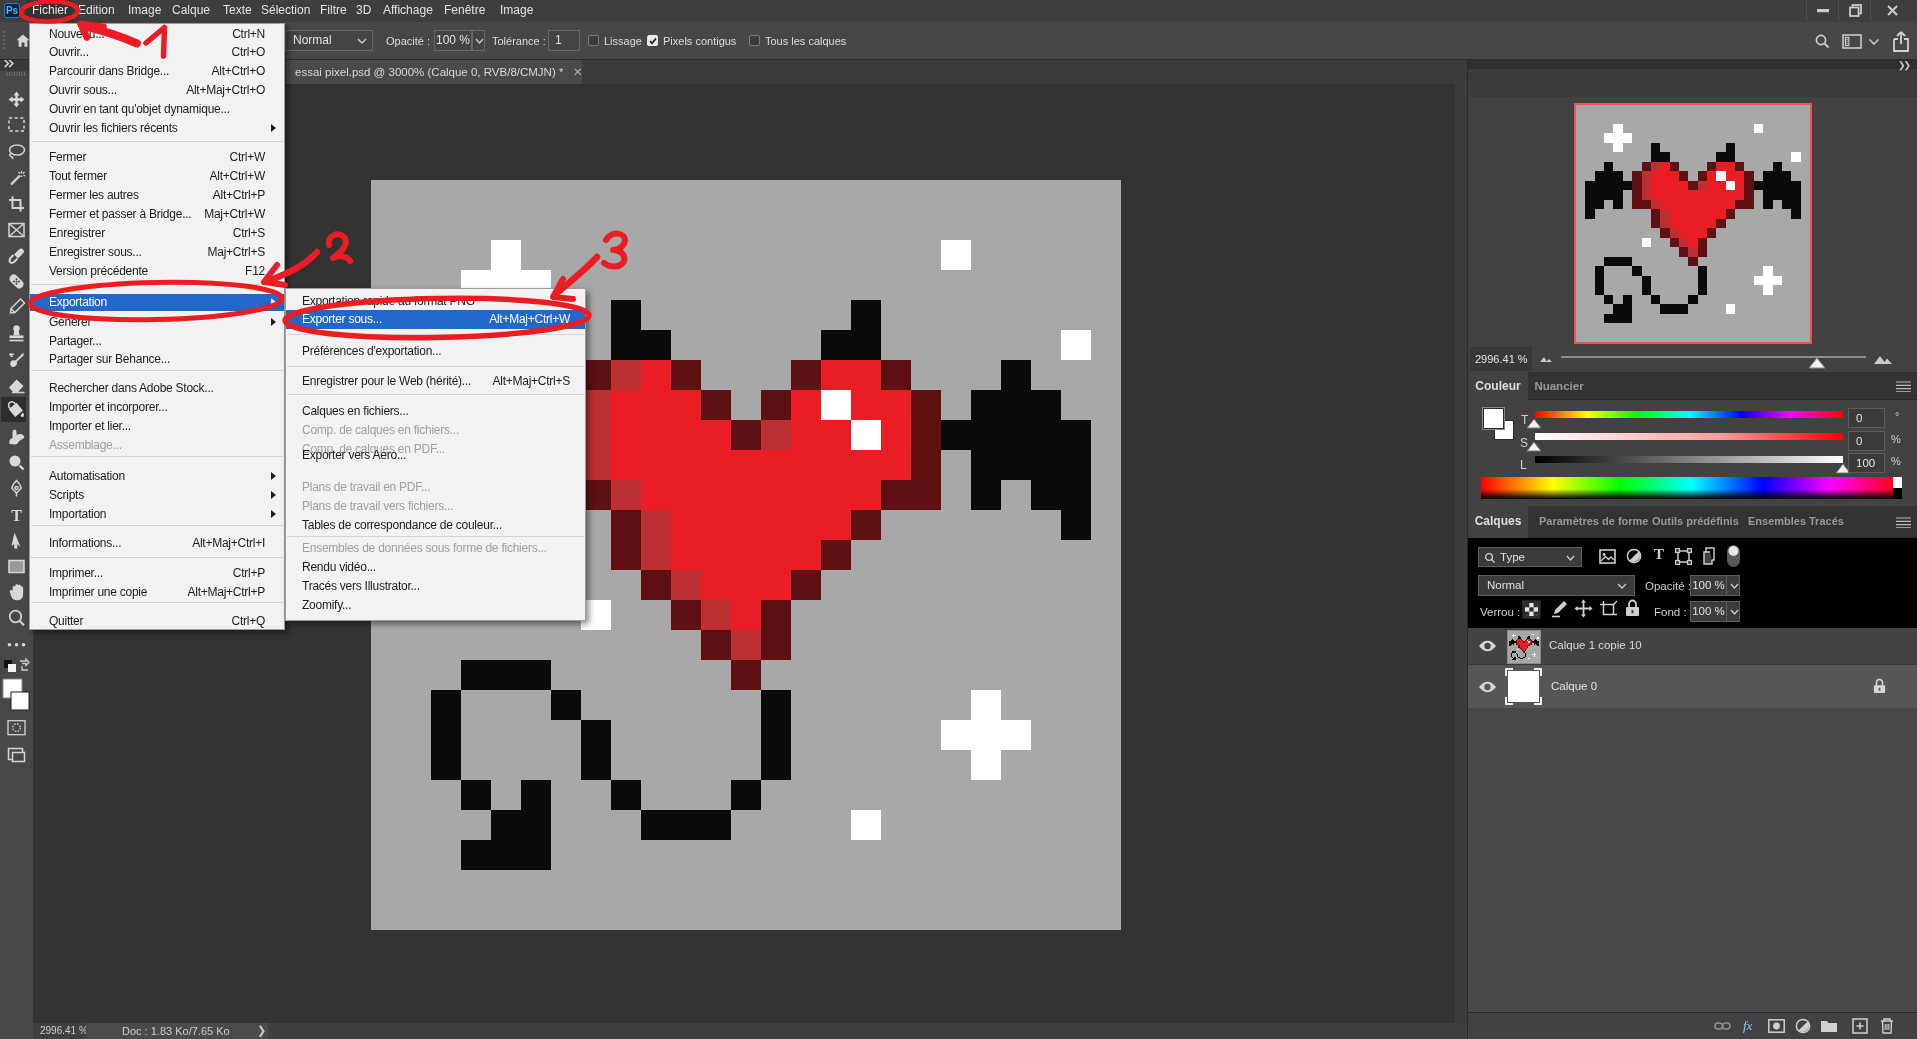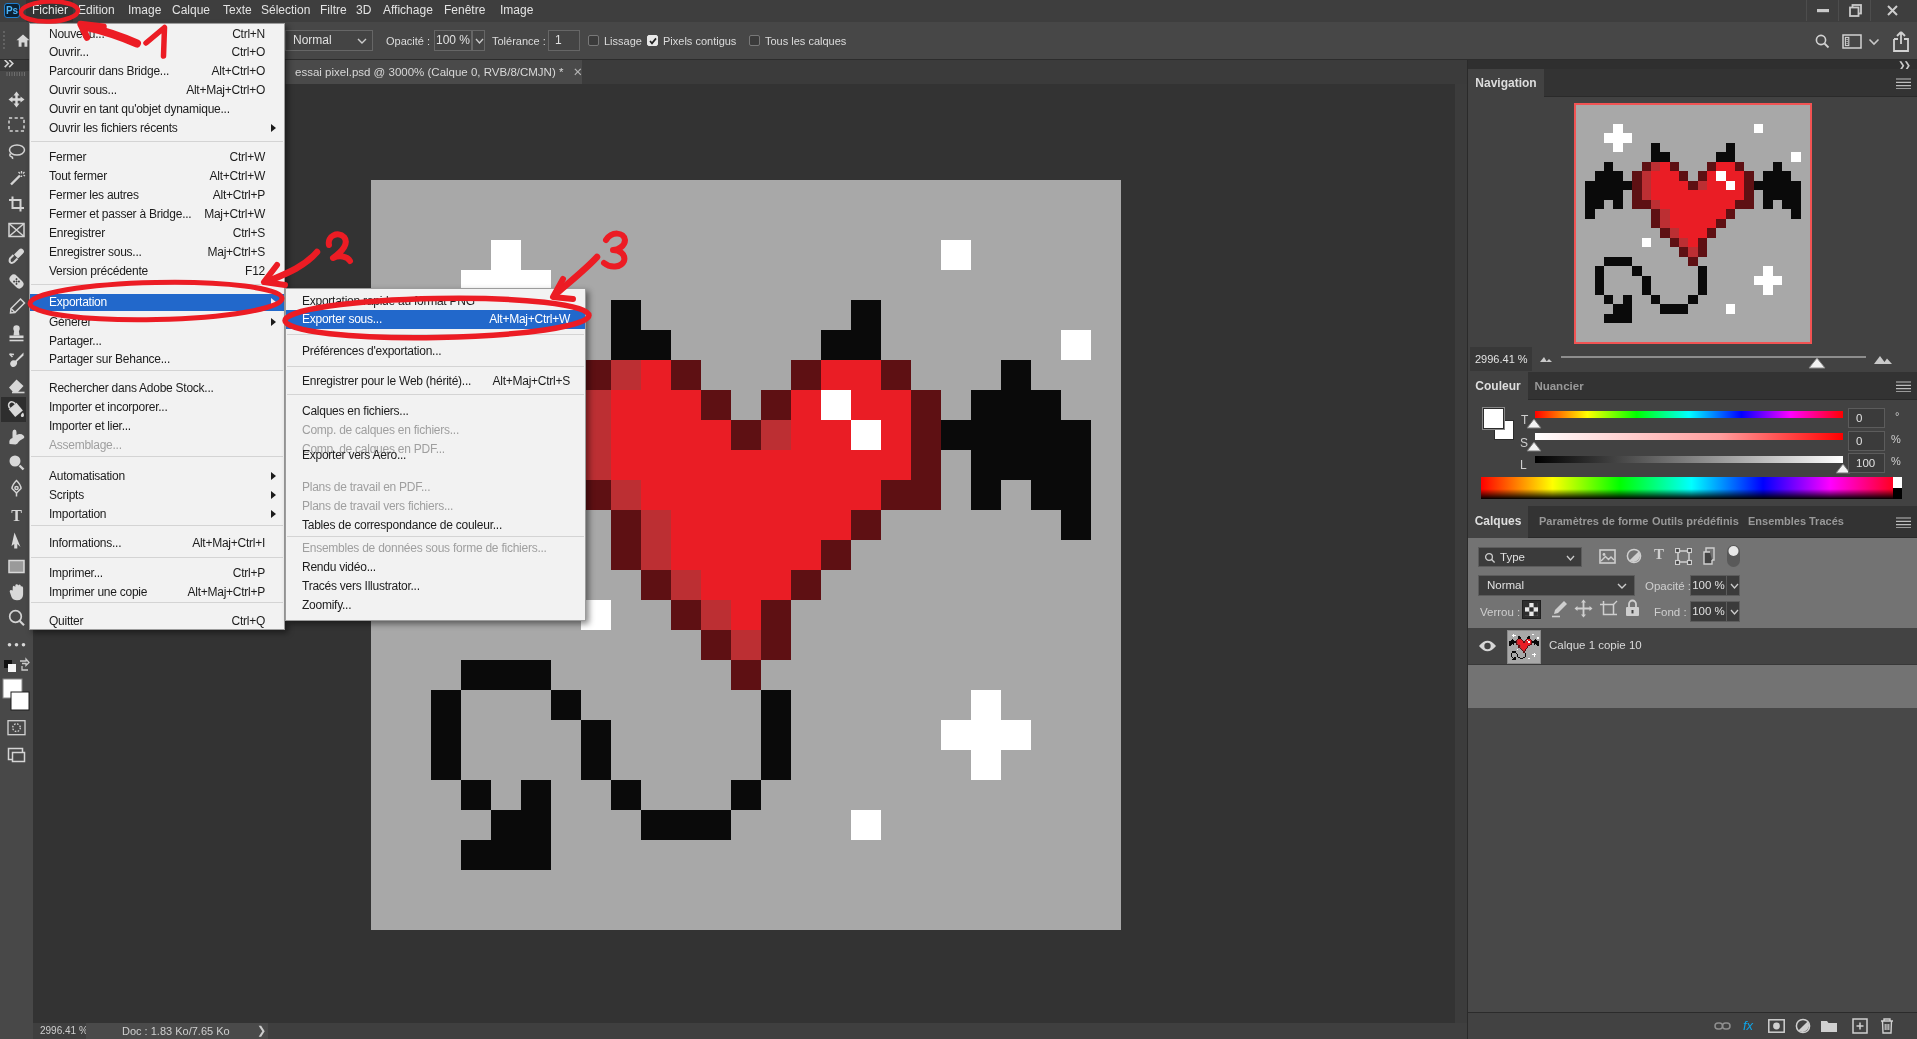--- a/index.html
+++ b/index.html
@@ -366,26 +366,20 @@
 <div id="statusbar" class="abs">
     <span style="position:absolute;left:7px;line-height:16px;font-size:10px">2996.41 %</span>
     <div id="docbox">Doc : 1.83 Ko/7.65 Ko</div>
     <span style="position:absolute;left:224px;line-height:15px;color:#cccccc;font-size:11px">❯</span>
   </div>
 
 <div id="rightpanel" class="abs">
 <div class="abs" style="left:0;top:0;width:450px;height:9px;background:#2f2f2f"></div>
 <div class="abs" style="left:430px;top:0;width:20px;height:9px;color:#c9c9c9;font-size:9px;letter-spacing:-2px">❯❯</div>
 
-<div class="abs" style="left:0;top:9px;width:450px;height:28px;background:#333333;border-bottom:1px solid #2a2a2a">
-  <div class="abs" style="left:0;top:0;width:76px;height:28px;background:#424242;color:#dedede;font-size:12px;font-weight:bold;line-height:28px;text-align:center">Navigation</div>
-  <svg class="abs" style="left:428px;top:9px" width="15" height="11" viewBox="0 0 15 11">
-        <path d="M0 1 H15 M0 4.3 H15 M0 7.6 H15 M0 10.9 H15" stroke="#bdbdbd" stroke-width="1.2"></path>
-      </svg>
-</div>
 <div class="abs" style="left:0;top:37px;width:450px;height:275px;background:#424242">
   <div class="abs" style="left:105.5px;top:6px;width:238px;height:241px;border:2px solid #f15353;background:#a8a8a8"><svg width="234" height="237" viewBox="0 0 25 25" preserveAspectRatio="none" shape-rendering="crispEdges">
           <use href="#art"></use>
         </svg></div>
   <div class="abs" style="left:2px;top:250px;width:62px;height:24px;background:#383838;color:#e2e2e2;font-size:11px;line-height:24px;padding-left:5px">2996.41 %</div>
   <svg class="abs" style="left:70px;top:257px" width="15" height="9" viewBox="0 0 15 9">
         <path d="M2 8 L6 3 L9 8 Z M8 8 L11 5 L14 8 Z" fill="#c9c9c9"></path>
       </svg>
   <div class="abs" style="left:93px;top:259px;width:305px;height:2px;background:#8d8d8d"></div>
   <svg class="abs" style="left:338px;top:260px" width="22" height="12" viewBox="0 0 22 12">
@@ -436,21 +430,21 @@
 <div class="abs" style="left:0;top:446px;width:450px;height:32px;background:#333333;border-bottom:1px solid #2a2a2a">
   <div class="abs" style="left:0;top:0;width:60px;height:32px;background:#424242;color:#dedede;font-size:12px;font-weight:bold;line-height:30px;text-align:center">Calques</div>
   <span class="abs" style="left:71px;top:0;color:#999;font-size:11px;font-weight:bold;line-height:30px">Paramètres de forme</span>
       <span class="abs" style="left:184px;top:0;color:#999;font-size:11px;font-weight:bold;line-height:30px">Outils prédéfinis</span>
       <span class="abs" style="left:280px;top:0;color:#999;font-size:11px;font-weight:bold;line-height:30px">Ensembles</span>
       <span class="abs" style="left:341px;top:0;color:#999;font-size:11px;font-weight:bold;line-height:30px">Tracés</span>
   <svg class="abs" style="left:428px;top:11px" width="15" height="11" viewBox="0 0 15 11">
         <path d="M0 1 H15 M0 4.3 H15 M0 7.6 H15 M0 10.9 H15" stroke="#bdbdbd" stroke-width="1.2"></path>
       </svg>
 </div>
-<div class="abs" style="left:0;top:478px;width:450px;height:474px;background:#737373"><div class="abs" style="left:0;top:170px;width:450px;height:304px;background:#484848"></div>
+<div class="abs" style="left:0;top:478px;width:450px;height:474px;background:#000000"><div class="abs" style="left:0;top:170px;width:450px;height:304px;background:#484848"></div>
   
   <div class="inp" style="left:10px;top:9px;width:104px;height:20px;font-size:11.5px;line-height:18px">
     <svg class="abs" style="left:5px;top:4px" width="12" height="12" viewBox="0 0 12 12">
           <circle cx="5" cy="5" r="3.4" stroke="#ccc" stroke-width="1.3" fill="none"></circle>
           <path d="M7.6 7.6 L10.6 10.6" stroke="#ccc" stroke-width="1.4"></path>
         </svg>
     <span style="position:absolute;left:21px">Type</span>
     <svg class="abs" style="right:6px;top:7px" width="9" height="6" viewBox="0 0 9 6">
           <path d="M1 1 L4.5 5 L8 1" stroke="#ccc" stroke-width="1.3" fill="none"></path>
         </svg>
@@ -530,30 +524,48 @@
   <div class="abs" style="left:0;top:90px;width:450px;height:37px;background:#434343;border-bottom:1px solid #383838">
     <svg class="abs" style="left:10px;top:11px" width="19" height="14" viewBox="0 0 19 14">
           <path d="M1 7 Q9.5 -3.5 18 7 Q9.5 17.5 1 7 Z" fill="#d6d6d6"></path>
           <circle cx="9.5" cy="7" r="3.2" fill="#424242"></circle>
         </svg>
     <div class="abs" style="left:40px;top:2.5px;width:32px;height:32px;background:#a8a8a8;outline:1px solid #8b8b8b"><svg width="32" height="32" viewBox="0 0 25 25" shape-rendering="crispEdges">
             <use href="#art"></use>
           </svg></div>
     <span class="abs" style="left:81px;top:11px;font-size:11.5px;color:#dadada">Calque 1 copie 10</span>
   </div>
+  <div class="abs" style="left:0;top:127px;width:450px;height:43px;background:#565656">
+    <svg class="abs" style="left:10px;top:15px" width="19" height="14" viewBox="0 0 19 14">
+          <path d="M1 7 Q9.5 -3.5 18 7 Q9.5 17.5 1 7 Z" fill="#d6d6d6"></path>
+          <circle cx="9.5" cy="7" r="3.2" fill="#565656"></circle>
+        </svg>
+    <div class="abs" style="left:37px;top:3px;width:37px;height:37px;background:#565656">
+      <div class="abs" style="left:3px;top:3px;width:31px;height:31px;background:#fff"></div>
+      <svg class="abs" width="37" height="37" viewBox="0 0 37 37">
+            <path d="M1 8 L1 1 L8 1 M29 1 L36 1 L36 8 M36 29 L36 36 L29 36 M8 36 L1 36 L1 29" stroke="#eee" stroke-width="2" fill="none"></path>
+          </svg>
+    </div>
+    <span class="abs" style="left:83px;top:15px;font-size:11.5px;color:#e2e2e2">Calque 0</span>
+    <svg class="abs" style="left:405px;top:13px" width="13" height="16" viewBox="0 0 15 18">
+          <rect x="1" y="8" width="13" height="9" rx="1" fill="#d6d6d6"></rect>
+          <path d="M4 8 L4 5 a3.5 3.5 0 0 1 7 0 L11 8" stroke="#d6d6d6" stroke-width="1.8" fill="none"></path>
+          <rect x="6.5" y="11" width="2" height="3.4" fill="#565656"></rect>
+        </svg>
+  </div>
 </div>
 
 <div class="abs" style="left:0;top:952px;width:450px;height:27px;background:#424242;border-top:1px solid #2b2b2b">
   <svg class="abs" style="left:246px;top:8px" width="17" height="10" viewBox="0 0 17 10">
         <g stroke="#8f8f8f" stroke-width="1.5" fill="none">
           <rect x="1" y="2" width="7.5" height="6" rx="3"></rect>
           <rect x="8.5" y="2" width="7.5" height="6" rx="3"></rect>
         </g>
       </svg>
-  <text class="abs" style="left:275px;top:5px;font-size:13px;font-style:italic;color:#0ea5e9;font-family:Liberation Sans, sans-serif">fx</text>
+  <text class="abs" style="left:275px;top:5px;font-size:13px;font-style:italic;color:#7dd3fc;font-family:Liberation Serif, serif">fx</text>
   <svg class="abs" style="left:300px;top:6px" width="17" height="14" viewBox="0 0 17 14">
         <rect x="0.8" y="0.8" width="15.4" height="12.4" stroke="#d0d0d0" stroke-width="1.5" fill="none"></rect>
         <circle cx="8.5" cy="7" r="3.4" fill="#d0d0d0"></circle>
       </svg>
   <svg class="abs" style="left:327px;top:5px" width="16" height="16" viewBox="0 0 16 16">
         <circle cx="8" cy="8" r="6.6" stroke="#d0d0d0" stroke-width="1.5" fill="none"></circle>
         <path d="M3.4 12.6 L12.6 3.4 A 6.6 6.6 0 0 1 3.4 12.6" fill="#d0d0d0"></path>
       </svg>
   <svg class="abs" style="left:352px;top:6px" width="18" height="14" viewBox="0 0 18 14">
         <path d="M1 13 L1 2 L7 2 L8.5 4 L17 4 L17 13 Z" fill="#d0d0d0"></path>

